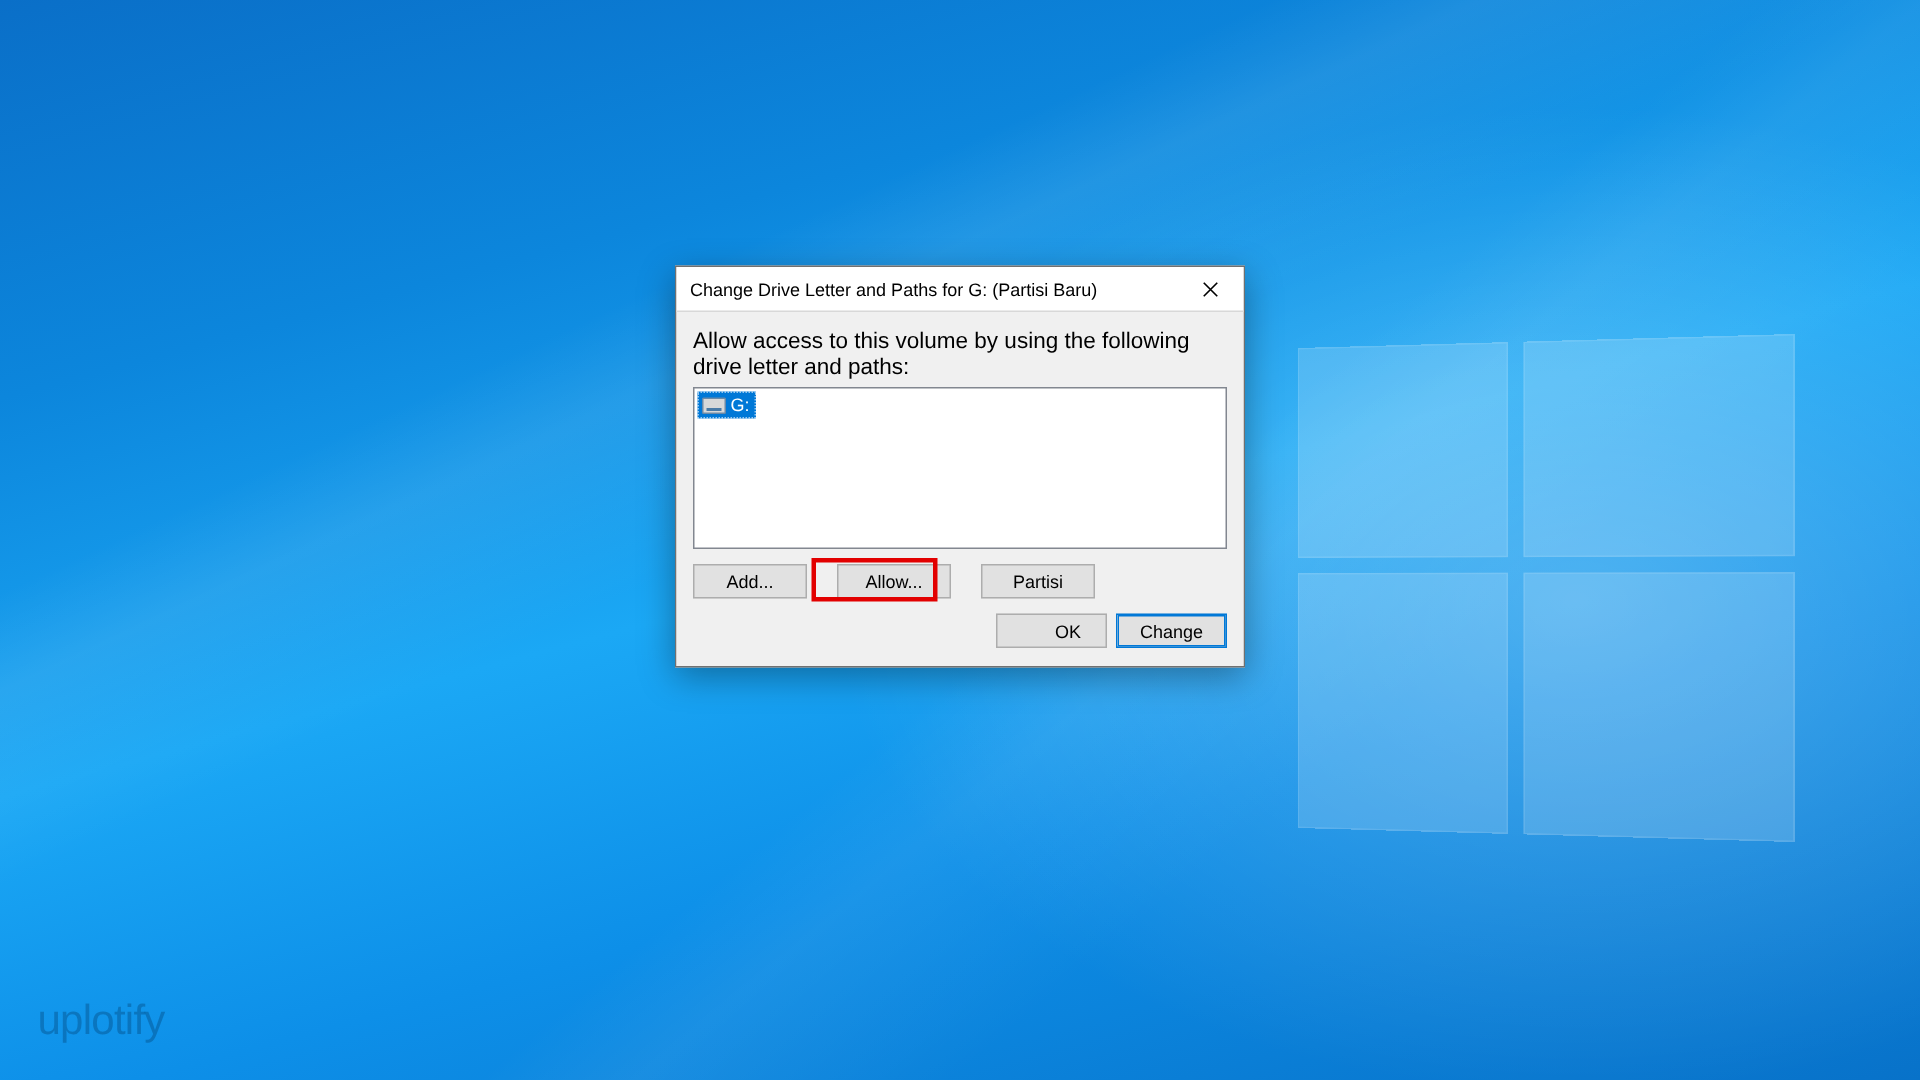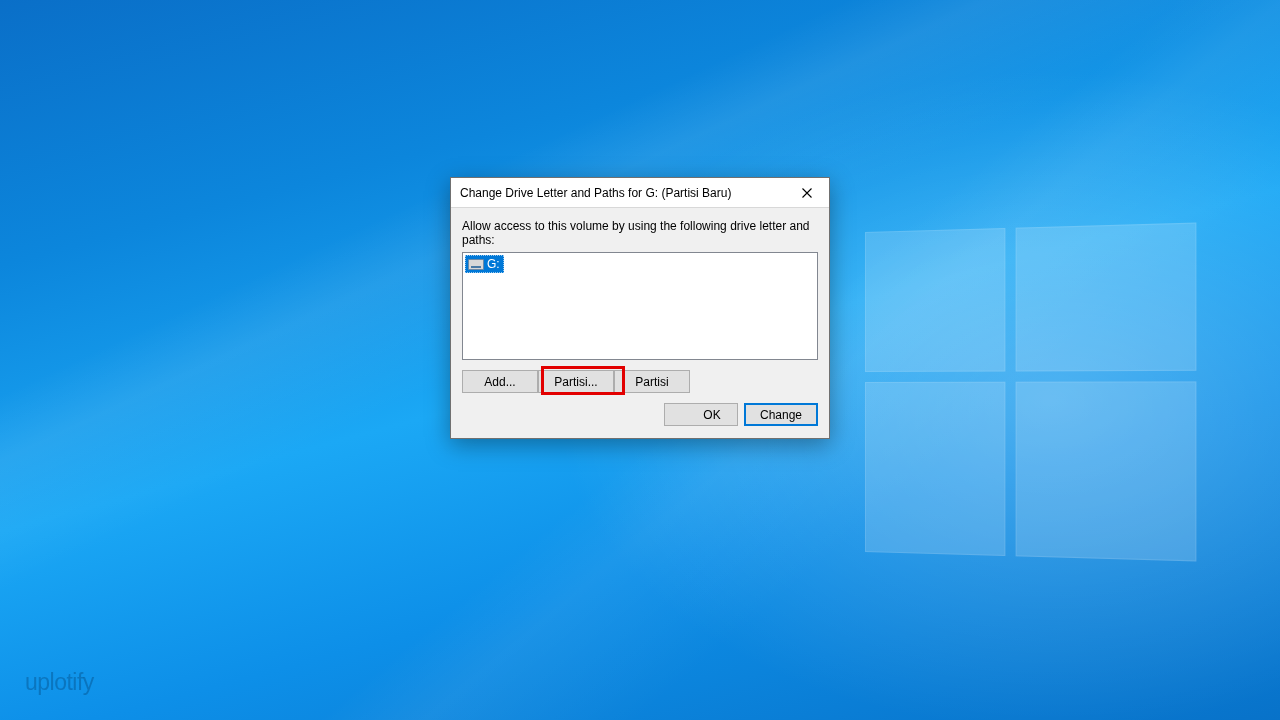--- a/index.html
+++ b/index.html
@@ -40,21 +40,21 @@
       transform-origin: left center;
     }
     .win-pane {
       background: rgba(255,255,255,0.16);
       border: 1px solid rgba(255,255,255,0.1);
     }
     .watermark {
       position: absolute;
       left: 25px;
       bottom: 24px;
-      font-size: 23px;
+      font-size: 28px;
       font-weight: 500;
       color: rgba(0, 60, 110, 0.35);
       font-family: -apple-system, "Segoe UI", sans-serif;
       letter-spacing: -0.5px;
     }
     .dialog {
       position: absolute;
       left: 450px;
       top: 177px;
       width: 380px;
@@ -84,21 +84,21 @@
       align-items: center;
       justify-content: center;
       cursor: default;
     }
     .close-btn svg { width: 10px; height: 10px; }
     .dialog-body {
       padding: 11px 11px 12px 11px;
       background: #f0f0f0;
     }
     .instruction {
-      font-size: 12px;
+      font-size: 15px;
       color: #000;
       margin-bottom: 5px;
     }
     .listbox {
       width: 100%;
       height: 108px;
       background: #ffffff;
       border: 1px solid #828790;
       padding: 2px;
       overflow: auto;
@@ -124,21 +124,21 @@
       border-radius: 1px;
     }
     .drive-ico::after{
       content:'';
       position:absolute;
       left:2px; right:2px; bottom:1px; height:2px;
       background:#4a7aa5;
     }
     .btn-row {
       display: flex;
-      gap: 0;
+      gap: 20px;
       margin-top: 10px;
     }
     .win-btn {
       height: 23px;
       min-width: 76px;
       padding: 0 8px;
       background: #e1e1e1;
       border: 1px solid #adadad;
       font-family: inherit;
       font-size: 12px;
@@ -189,21 +189,21 @@
   <div class="dialog-body">
     <div class="instruction">Allow access to this volume by using the following drive letter and paths:</div>
     <div class="listbox">
       <span class="list-item">
         <span class="drive-ico"></span>
         <span>G:</span>
       </span>
     </div>
     <div class="btn-row" style="position:relative;">
       <button class="win-btn wide">Add...</button>
-      <button class="win-btn wide">Partisi...</button>
+      <button class="win-btn wide">Allow...</button>
       <button class="win-btn wide">Partisi</button>
       <div class="highlight-frame" style="left:79px; top:-4px; width:84px; height:29px;"></div>
     </div>
     <div class="ok-row">
       <button class="win-btn" style="min-width:74px;padding-left:30px;">OK</button>
       <button class="win-btn default" style="min-width:74px;">Change</button>
     </div>
   </div>
 </div>
 

